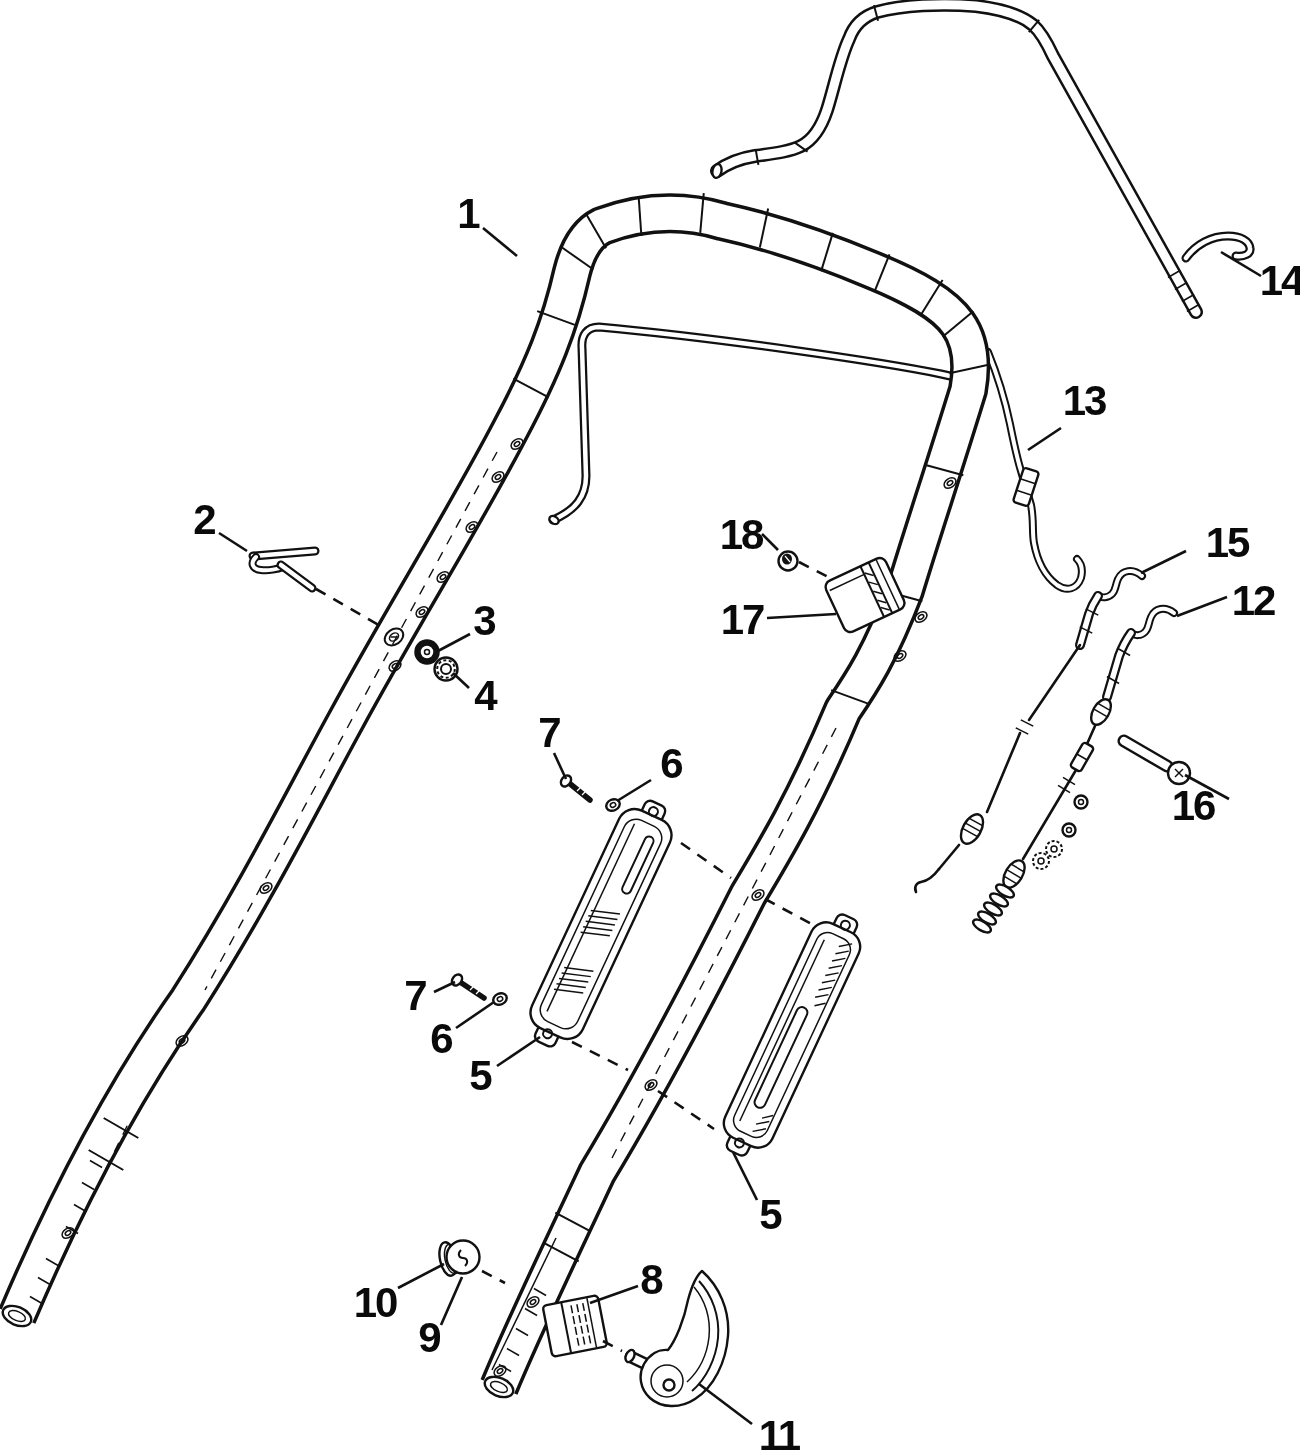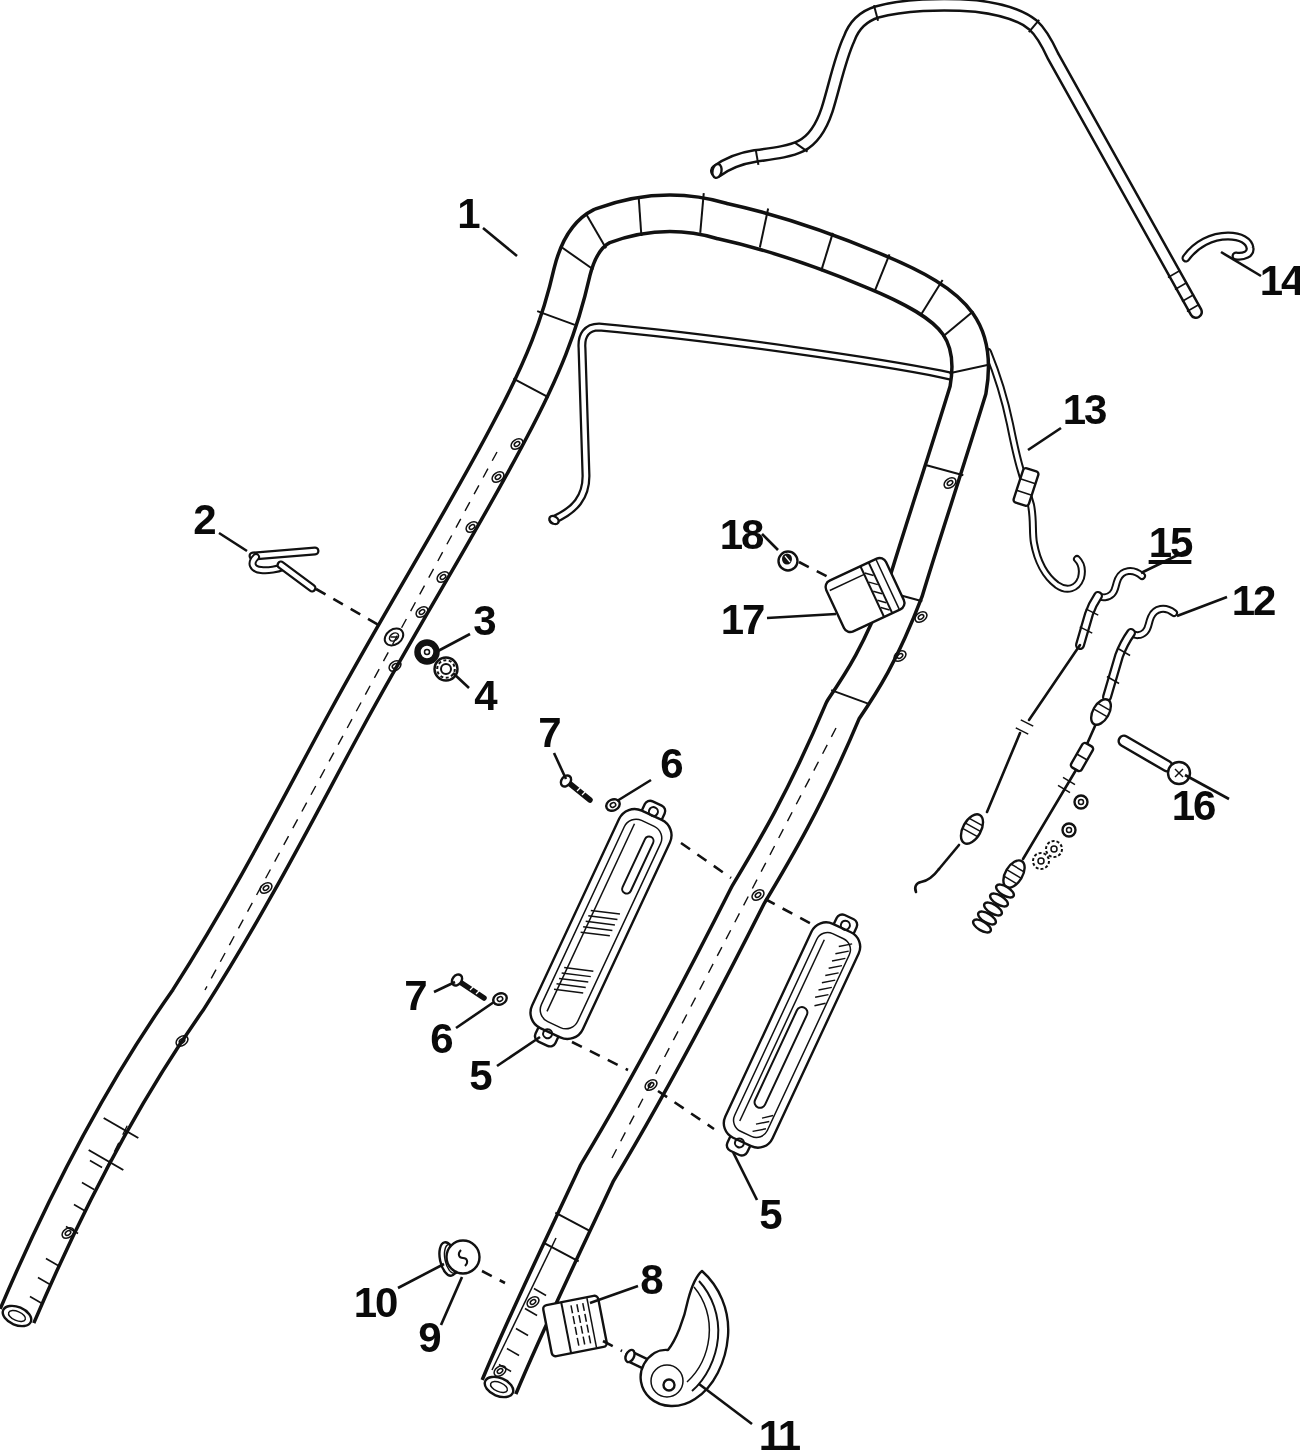--- a/index.html
+++ b/index.html
@@ -410,20 +410,20 @@
       <div class="plabel" style="left: 770px; top: 1215px;">5</div>
       <div class="plabel" style="left: 671px; top: 764px;">6</div>
       <div class="plabel" style="left: 441px; top: 1039px;">6</div>
       <div class="plabel" style="left: 549px; top: 733px;">7</div>
       <div class="plabel" style="left: 415px; top: 996px;">7</div>
       <div class="plabel" style="left: 651px; top: 1280px;">8</div>
       <div class="plabel" style="left: 429px; top: 1338px;">9</div>
       <div class="plabel" style="left: 375px; top: 1303px;">10</div>
       <div class="plabel" style="left: 779px; top: 1436px;">11</div>
       <div class="plabel" style="left: 1253px; top: 601px;">12</div>
-      <div class="plabel" style="left: 1084px; top: 410px; text-align: center;">13</div>
+      <div class="plabel" style="left: 1084px; top: 401px; text-align: center;">13</div>
       <div class="plabel" style="left: 1281px; top: 281px;">14</div>
-      <div class="plabel" style="left: 1170px; top: 543px; text-decoration: underline;">15</div>
+      <div class="plabel" style="left: 1227px; top: 543px;">15</div>
       <div class="plabel" style="left: 1193px; top: 806px;">16</div>
       <div class="plabel" style="left: 742px; top: 620px; text-align: center;">17</div>
       <div class="plabel" style="left: 741px; top: 535px;">18</div>
     </div>
 </div>
 
 </body></html>

